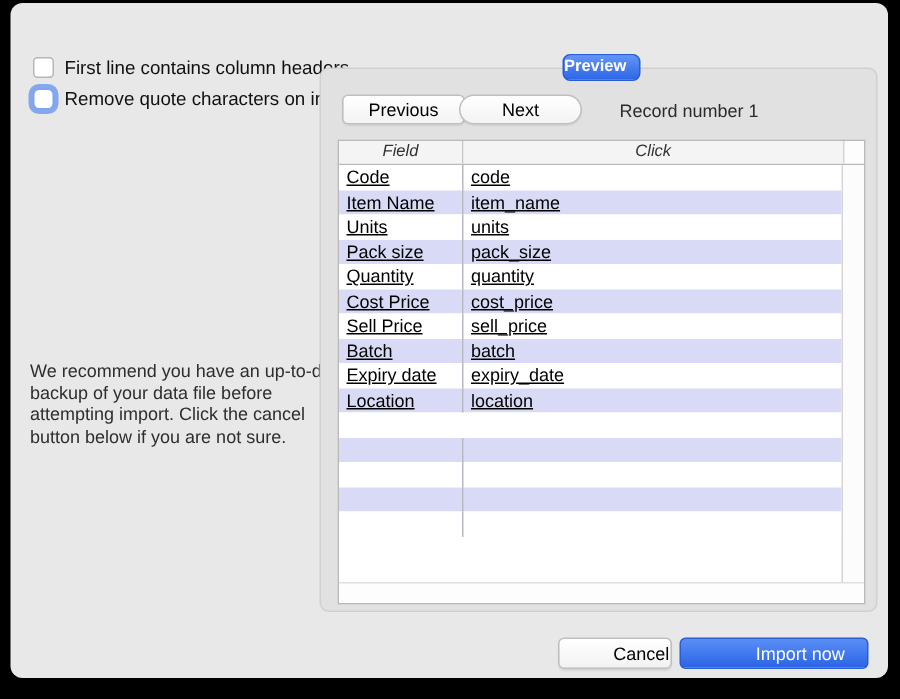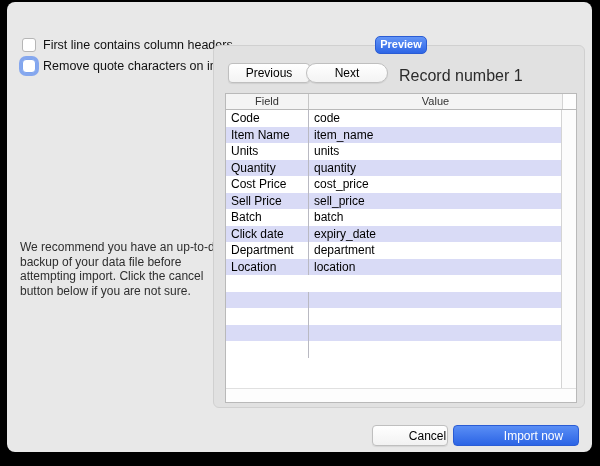--- a/index.html
+++ b/index.html
@@ -51,50 +51,50 @@
   
   .panel{
     position:absolute;left:206px;top:43px;width:372px;height:363px;
     background:#e1e1e1;border:1px solid #d0d0d0;border-radius:6px;
     box-sizing:border-box;
   }
   .preview-tab{
     position:absolute;left:368px;top:34px;width:50px;height:16px;
     background:linear-gradient(#6294f6,#2e66e6);
     border:1px solid #2a5cd4;border-radius:5px;
-    color:#fff;font-size:11px;font-weight:700;text-align:center;
+    color:#fff;font-size:11px;font-weight:700;text-align:left;
     line-height:15px;box-sizing:content-box;z-index:3;
   }
   .navbtn{
     position:absolute;top:61px;height:20px;width:82px;
     background:linear-gradient(#ffffff,#f3f3f3);
     border:1px solid #bfbfbf;border-radius:4px;
     font-size:12px;color:#000;text-align:center;line-height:18px;
     box-sizing:border-box;box-shadow:0 1px 1px rgba(0,0,0,.08);
   }
   .navbtn.prev{left:221px;}
   .navbtn.next{left:299px;border-radius:10px;}
   .record-label{
-    position:absolute;left:392px;top:65px;font-size:16px;color:#2b2b2b;
+    position:absolute;left:406px;top:65px;font-size:12px;color:#2b2b2b;
   }
   
   .table{
     position:absolute;left:218px;top:91px;width:352px;height:310px;
     background:#fff;border:1px solid #b9b9b9;box-sizing:border-box;
     display:flex;flex-direction:column;overflow:hidden;
   }
-  .thead{display:flex;height:15px;flex:0 0 auto;border-bottom:1px solid #b9b9b9;}
+  .thead{display:flex;height:15px;flex:0 0 auto;border-bottom:1px solid #b9b9b9;font-style:italic;}
   .th{
     background:#f4f4f4;font-size:11px;color:#333;text-align:center;
     line-height:14px;box-sizing:border-box;
   }
   .th.field{width:83px;border-right:1px solid #c6c6c6;}
   .th.value{flex:1;}
   .th.corner{width:14px;background:#fdfdfd;border-left:1px solid #d4d4d4;}
-  .tmid{display:flex;flex:1 1 auto;min-height:0;}
+  .tmid{display:flex;flex:1 1 auto;min-height:0;text-decoration:underline;}
   .rows{flex:1;overflow:hidden;position:relative;}
   .trow{display:flex;height:16.5px;background:#fff;}
   .trow:nth-child(even){background:#d9dbf6;}
   .td{
     font-size:12px;color:#000;line-height:16.5px;box-sizing:border-box;
     padding:0 0 0 5px;white-space:nowrap;overflow:hidden;
   }
   .td.field{width:83px;border-right:1px solid #b9b9c2;flex:0 0 auto;}
   .td.value{flex:1;}
   .vscroll{
@@ -141,60 +141,60 @@
 
   <div class="preview-tab">Preview</div>
 
   <div class="navbtn prev">Previous</div>
   <div class="navbtn next">Next</div>
   <div class="record-label">Record number 1</div>
 
   <div class="table">
     <div class="thead">
       <div class="th field">Field</div>
-      <div class="th value">Value</div>
+      <div class="th value">Click</div>
       <div class="th corner"></div>
     </div>
     <div class="tmid">
       <div class="rows">
           <div class="trow">
             <div class="td field">Code</div>
             <div class="td value">code</div>
           </div>
           <div class="trow">
             <div class="td field">Item Name</div>
             <div class="td value">item_name</div>
           </div>
           <div class="trow">
             <div class="td field">Units</div>
             <div class="td value">units</div>
           </div>
           <div class="trow">
+            <div class="td field">Pack size</div>
+            <div class="td value">pack_size</div>
+          </div>
+          <div class="trow">
             <div class="td field">Quantity</div>
             <div class="td value">quantity</div>
           </div>
           <div class="trow">
             <div class="td field">Cost Price</div>
             <div class="td value">cost_price</div>
           </div>
           <div class="trow">
             <div class="td field">Sell Price</div>
             <div class="td value">sell_price</div>
           </div>
           <div class="trow">
             <div class="td field">Batch</div>
             <div class="td value">batch</div>
           </div>
           <div class="trow">
-            <div class="td field">Click date</div>
+            <div class="td field">Expiry date</div>
             <div class="td value">expiry_date</div>
-          </div>
-          <div class="trow">
-            <div class="td field">Department</div>
-            <div class="td value">department</div>
           </div>
           <div class="trow">
             <div class="td field">Location</div>
             <div class="td value">location</div>
           </div>
           <div class="trow">
             <div class="td value"></div>
           </div>
           <div class="trow">
             <div class="td field"></div>

